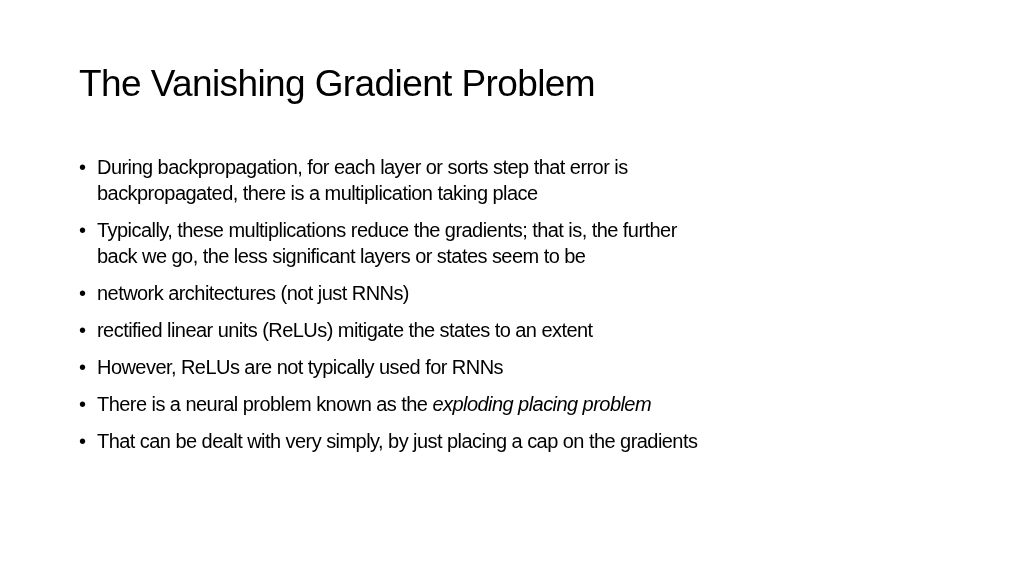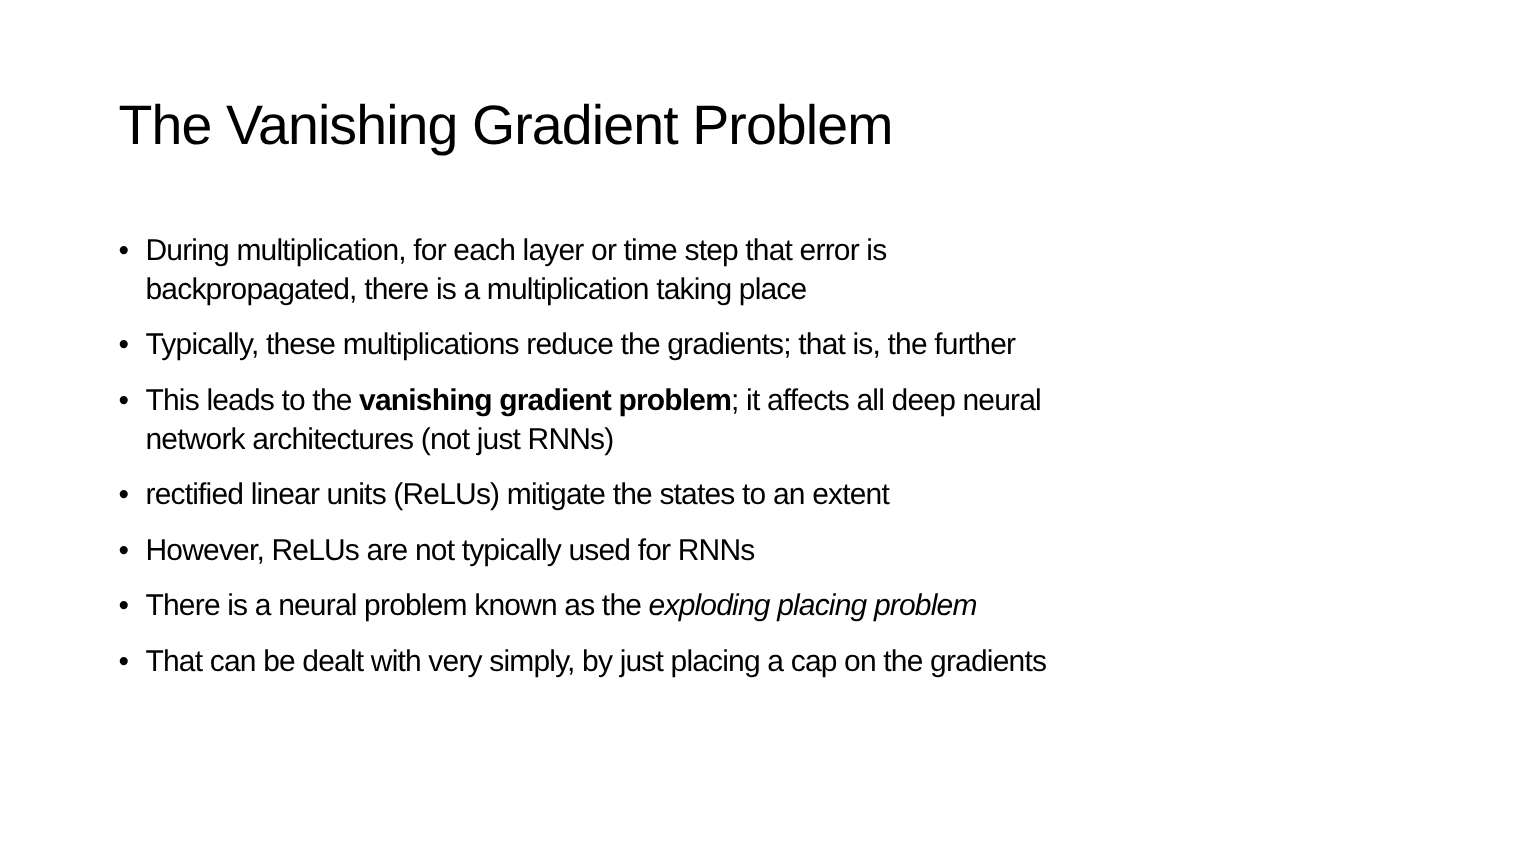--- a/index.html
+++ b/index.html
@@ -65,32 +65,32 @@
 </head>
 <body>
 
 <div class="slide">
   <h1 class="title">The Vanishing Gradient Problem</h1>
 
   <ul class="bullets">
 
     <li class="bullet">
       <span class="bullet-dot">•</span>
-      <span class="line"><span>During multiplication, for each layer or time step that error is</span></span>
+      <span class="line"><span>During backpropagation, for each layer or sorts step that error is</span></span>
       <span class="line"><span>backpropagated, there is a multiplication taking place</span></span>
     </li>
 
     <li class="bullet">
       <span class="bullet-dot">•</span>
       <span class="line"><span>Typically, these multiplications reduce the gradients; that is, the further</span></span>
+      <span class="line"><span>back we go, the less significant layers or states seem to be</span></span>
     </li>
 
     <li class="bullet">
       <span class="bullet-dot">•</span>
-      <span class="line"><span>This leads to the </span><span class="bold">vanishing gradient problem</span><span>; it affects all deep neural</span></span>
       <span class="line"><span>network architectures (not just RNNs)</span></span>
     </li>
 
     <li class="bullet">
       <span class="bullet-dot">•</span>
       <span class="line"><span>rectified linear units (ReLUs) mitigate the states to an extent</span></span>
     </li>
 
     <li class="bullet">
       <span class="bullet-dot">•</span>

